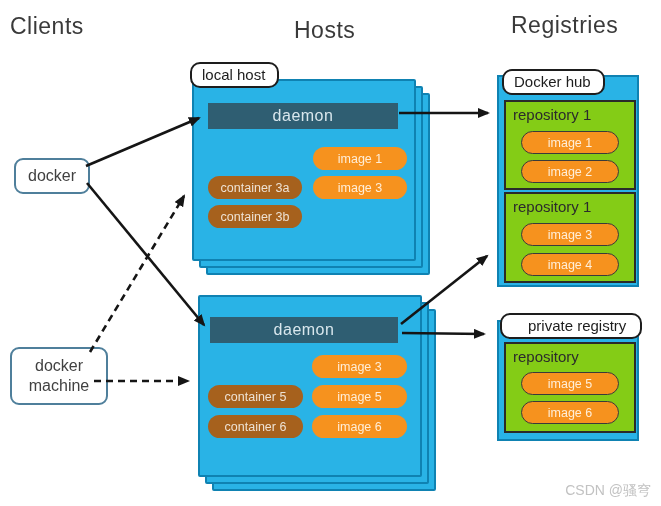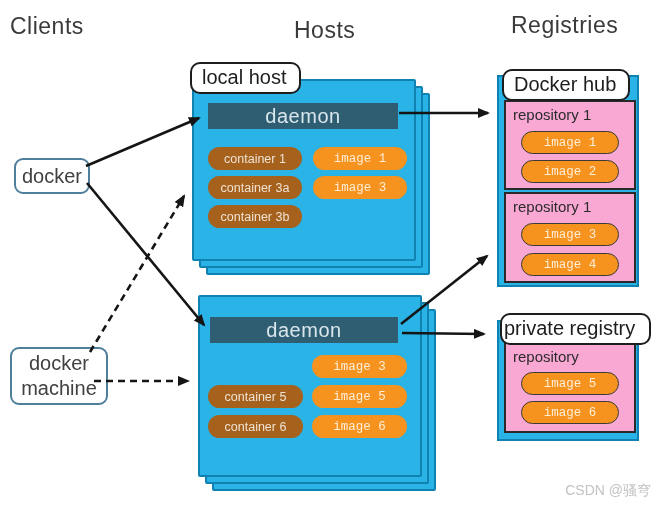--- a/index.html
+++ b/index.html
@@ -5,44 +5,44 @@
   html,body{margin:0;padding:0;background:#ffffff;}
   .canvas{
     position:relative;width:661px;height:506px;background:#ffffff;overflow:hidden;
     font-family:"Liberation Sans", sans-serif;
   }
   .title{position:absolute;font-size:23px;color:#3a3a3a;letter-spacing:.5px;}
   
   .client-box{
     position:absolute;background:#fff;border:2px solid #4f7f9b;border-radius:9px;
     display:flex;align-items:center;justify-content:center;text-align:center;
-    font-size:20px;color:#414141;line-height:1.25;
+    font-size:16px;color:#414141;line-height:1.25;
   }
   
   .host-stack{position:absolute;}
   .layer{position:absolute;background:var(--host-fill);border:2px solid var(--host-border);border-radius:2px;}
   .panel{position:absolute;left:0;top:0;width:100%;height:100%;background:var(--host-fill);border:2px solid var(--host-border);border-radius:2px;}
   .tab{
     position:absolute;background:#fff;border:2.5px solid #1d1d1d;border-radius:10px;
-    font-size:20px;color:#1d1d1d;padding:2px 12px 3px 10px;white-space:nowrap;z-index:3;
+    font-size:15px;color:#1d1d1d;padding:2px 12px 3px 10px;white-space:nowrap;z-index:3;
   }
   .daemon{
-    position:absolute;background:var(--daemon-fill);color:#d9e7ed;font-size:20px;
+    position:absolute;background:var(--daemon-fill);color:#d9e7ed;font-size:16px;
     display:flex;align-items:center;justify-content:center;z-index:2;letter-spacing:.5px;
   }
   .pill{
     position:absolute;border-radius:12px;display:flex;align-items:center;justify-content:center;
     font-size:12.5px;z-index:2;white-space:nowrap;
   }
   .pill.container{background:var(--container-fill);color:#eee2d4;}
-  .pill.image{background:var(--image-fill);color:#ffeed8;font-family:Liberation Mono, monospace;}
+  .pill.image{background:var(--image-fill);color:#ffeed8;}
   
   .registry{position:absolute;background:var(--host-fill);border:2px solid var(--host-border);}
   .repo{
-    position:absolute;background:#f9a8d4;border:2px solid #2a2a2a;
+    position:absolute;background:#84cc16;border:2px solid #2a2a2a;
   }
   .repo-label{position:absolute;left:7px;top:4px;font-size:15px;color:#2b2b2b;}
   .repo .pill{border:1.5px solid #3a3a3a;}
   .overlay{position:absolute;left:0;top:0;z-index:10;pointer-events:none;}
   .watermark{position:absolute;right:10px;top:482px;font-size:14px;color:#c2c2c2;z-index:11;}
 </style>
 </head>
 <body>
 
 <div class="canvas">
@@ -53,21 +53,20 @@
 
   <div class="client-box" style="left:14px;top:158px;width:72px;height:32px;">docker</div>
   <div class="client-box" style="left:10px;top:347px;width:82px;height:50px;padding:2px 6px;">docker machine</div>
 
   <div class="host-stack" style="left:192px;top:79px;width:220px;height:178px;">
     <div class="layer" style="left:14px;top:14px;width:100%;height:100%;"></div>
     <div class="layer" style="left:7px;top:7px;width:100%;height:100%;"></div>
     <div class="panel"></div>
     <div class="tab" style="left:-2px;top:-17px;">local host</div>
     <div class="daemon" style="left:16px;top:24px;width:190px;height:26px;">daemon</div>
-    <div class="pill container" style="left:16px;top:68px;width:94px;height:23px;">container 1</div>
     <div class="pill container" style="left:16px;top:97px;width:94px;height:23px;">container 3a</div>
     <div class="pill container" style="left:16px;top:126px;width:94px;height:23px;">container 3b</div>
     <div class="pill image" style="left:121px;top:68px;width:94px;height:23px;">image 1</div>
     <div class="pill image" style="left:121px;top:97px;width:94px;height:23px;">image 3</div>
   </div>
 
   <div class="host-stack" style="left:198px;top:295px;width:220px;height:178px;">
     <div class="layer" style="left:14px;top:14px;width:100%;height:100%;"></div>
     <div class="layer" style="left:7px;top:7px;width:100%;height:100%;"></div>
     <div class="panel"></div>
@@ -87,21 +86,21 @@
       <div class="pill image" style="left:15px;top:58px;width:96px;height:21px;">image 2</div>
     </div>
     <div class="repo" style="left:5px;top:115px;width:128px;height:87px;">
       <div class="repo-label">repository 1</div>
       <div class="pill image" style="left:15px;top:29px;width:96px;height:21px;">image 3</div>
       <div class="pill image" style="left:15px;top:59px;width:96px;height:21px;">image 4</div>
     </div>
   </div>
 
   <div class="registry" style="left:497px;top:320px;width:138px;height:117px;">
-    <div class="tab" style="left:1px;top:-9px;padding:2px 14px 3px 2px;">private registry</div>
+    <div class="tab" style="left:1px;top:-9px;padding:2px 14px 3px 26px;">private registry</div>
     <div class="repo" style="left:5px;top:20px;width:128px;height:87px;">
       <div class="repo-label">repository</div>
       <div class="pill image" style="left:15px;top:28px;width:96px;height:21px;">image 5</div>
       <div class="pill image" style="left:15px;top:57px;width:96px;height:21px;">image 6</div>
     </div>
   </div>
 
   <svg class="overlay" width="661" height="506" viewBox="0 0 661 506">
     <defs>
       <marker id="ah" markerUnits="userSpaceOnUse" markerWidth="14" markerHeight="12" refX="10" refY="5" orient="auto">

